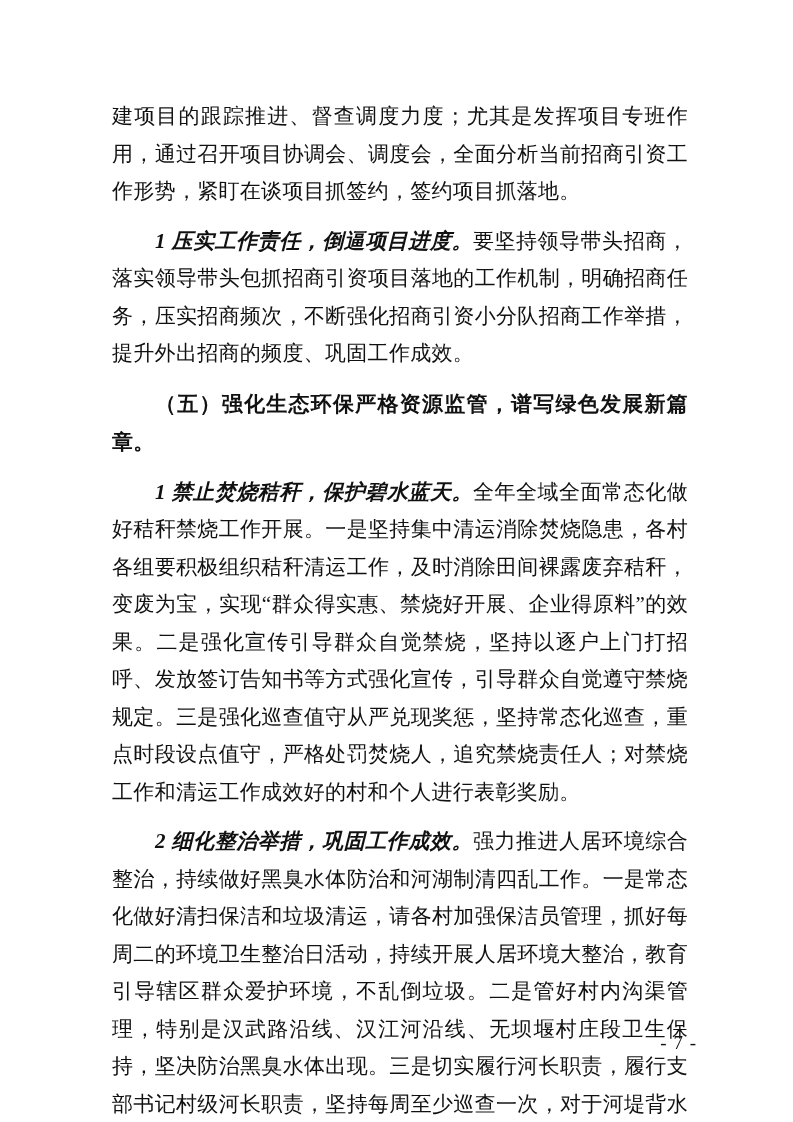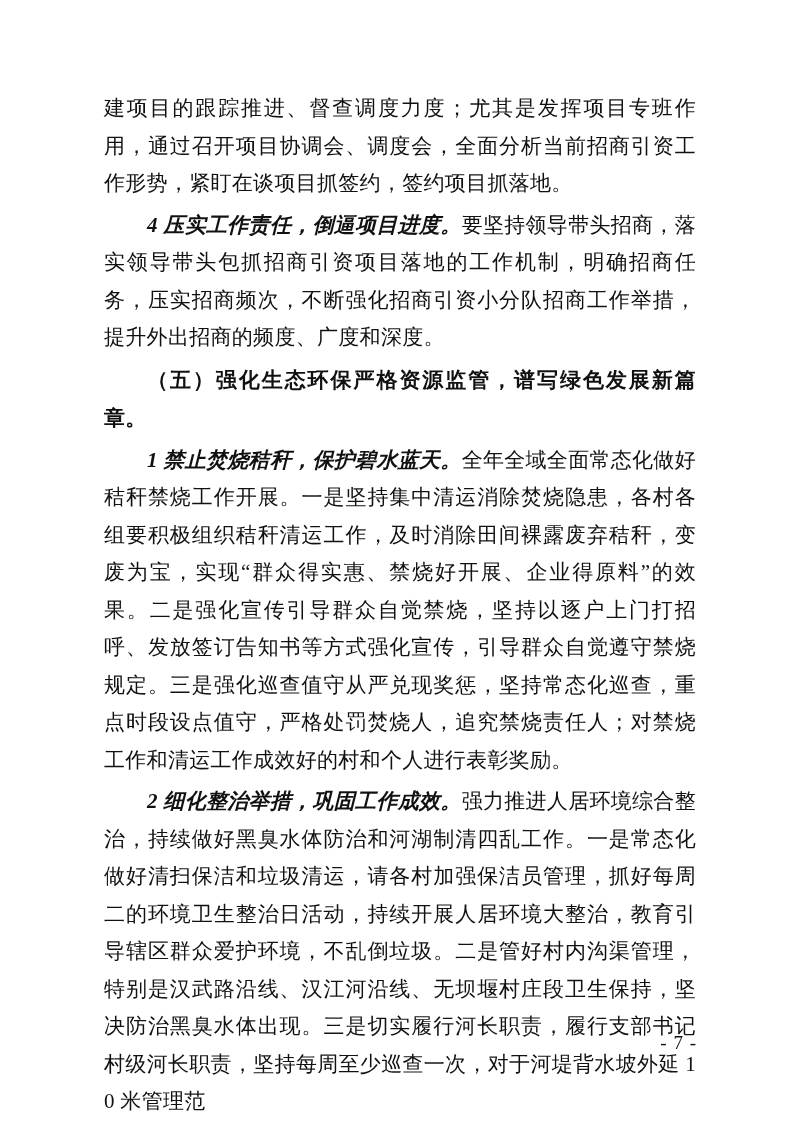--- a/index.html
+++ b/index.html
@@ -15,21 +15,21 @@
     box-sizing: border-box;
     padding: 86px 93px 0 100px;
     overflow: hidden;
     font-family: "Liberation Serif", "DejaVu Serif", serif;
     color: #111111;
   }
   .doc-body {
     width: 600px;
   }
   p.para {
-    margin: 4px;
+    margin: 12px;
     padding: 0;
     font-size: 21px;
     line-height: 37.5px;
     text-align: justify;
     letter-spacing: 0.3px;
     word-break: break-all;
   }
   p.para.indent {
     text-indent: 43px;
   }
@@ -51,19 +51,19 @@
     font-family: "Liberation Serif", "DejaVu Serif", serif;
     color: #111111;
   }
 </style>
 </head>
 <body>
 
 <div class="doc-page">
   <div class="doc-body">
       <p class="para plain"><span class="run normal">建项目的跟踪推进、督查调度力度；尤其是发挥项目专班作用，通过召开项目协调会、调度会，全面分析当前招商引资工作形势，紧盯在谈项目抓签约，签约项目抓落地。</span></p>
-      <p class="para indent"><span class="run bold-italic">4 压实工作责任，倒逼项目进度。</span><span class="run normal">要坚持领导带头招商，落实领导带头包抓招商引资项目落地的工作机制，明确招商任务，压实招商频次，不断强化招商引资小分队招商工作举措，提升外出招商的频度、广度和深度。</span></p>
+      <p class="para indent"><span class="run bold-italic">1 压实工作责任，倒逼项目进度。</span><span class="run normal">要坚持领导带头招商，落实领导带头包抓招商引资项目落地的工作机制，明确招商任务，压实招商频次，不断强化招商引资小分队招商工作举措，提升外出招商的频度、巩固工作成效。</span></p>
       <p class="para indent heading"><span class="run bold">（五）强化生态环保严格资源监管，谱写绿色发展新篇章。</span></p>
       <p class="para indent"><span class="run bold-italic">1 禁止焚烧秸秆，保护碧水蓝天。</span><span class="run normal">全年全域全面常态化做好秸秆禁烧工作开展。</span><span class="run bold">一是</span><span class="run normal">坚持集中清运消除焚烧隐患，各村各组要积极组织秸秆清运工作，及时消除田间裸露废弃秸秆，变废为宝，实现“群众得实惠、禁烧好开展、企业得原料”的效果。</span><span class="run bold">二是</span><span class="run normal">强化宣传引导群众自觉禁烧，坚持以逐户上门打招呼、发放签订告知书等方式强化宣传，引导群众自觉遵守禁烧规定。</span><span class="run bold">三是</span><span class="run normal">强化巡查值守从严兑现奖惩，坚持常态化巡查，重点时段设点值守，严格处罚焚烧人，追究禁烧责任人；对禁烧工作和清运工作成效好的村和个人进行表彰奖励。</span></p>
       <p class="para indent"><span class="run bold-italic">2 细化整治举措，巩固工作成效。</span><span class="run normal">强力推进人居环境综合整治，持续做好黑臭水体防治和河湖制清四乱工作。</span><span class="run bold">一是</span><span class="run normal">常态化做好清扫保洁和垃圾清运，请各村加强保洁员管理，抓好每周二的环境卫生整治日活动，持续开展人居环境大整治，教育引导辖区群众爱护环境，不乱倒垃圾。</span><span class="run bold">二是</span><span class="run normal">管好村内沟渠管理，特别是汉武路沿线、汉江河沿线、无坝堰村庄段卫生保持，坚决防治黑臭水体出现。</span><span class="run bold">三是</span><span class="run normal">切实履行河长职责，履行支部书记村级河长职责，坚持每周至少巡查一次，对于河堤背水坡外延 10 米管理范</span></p>
     </div>
   <div class="page-number">- 7 -</div>
 </div>
 
 </body></html>

